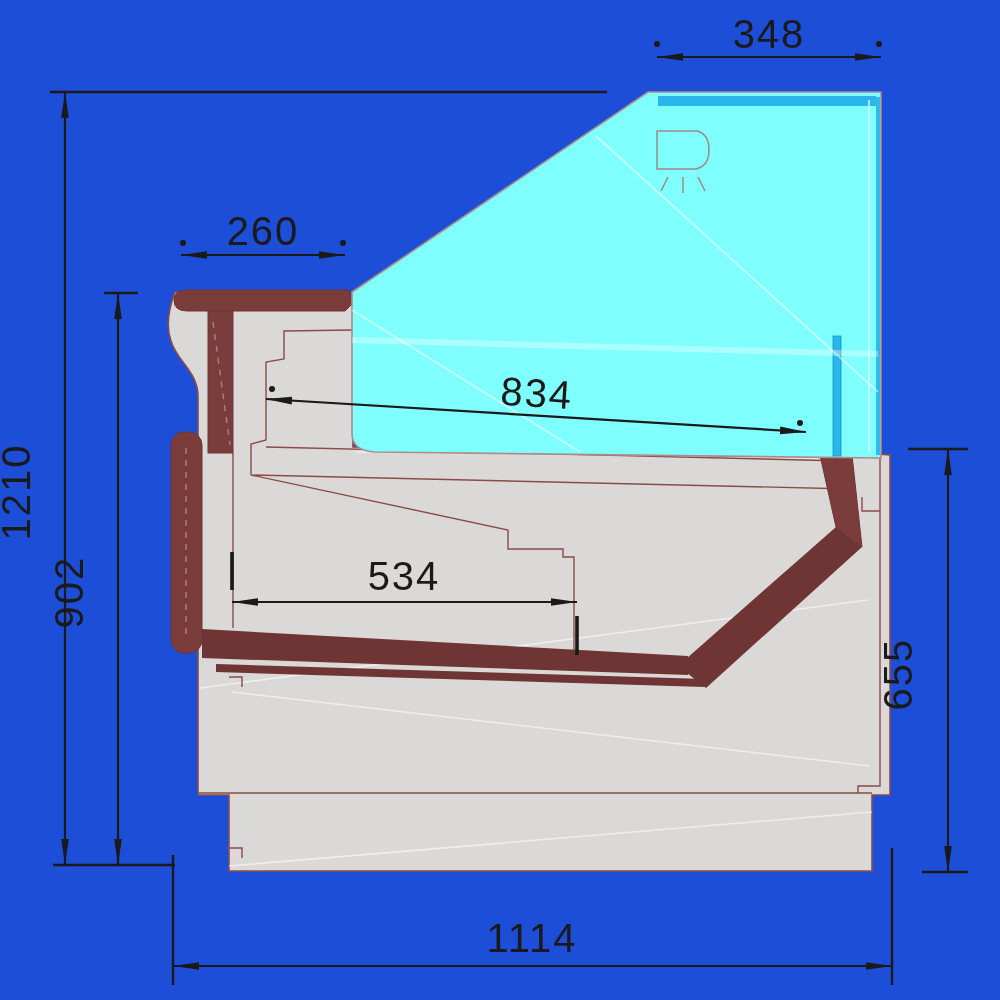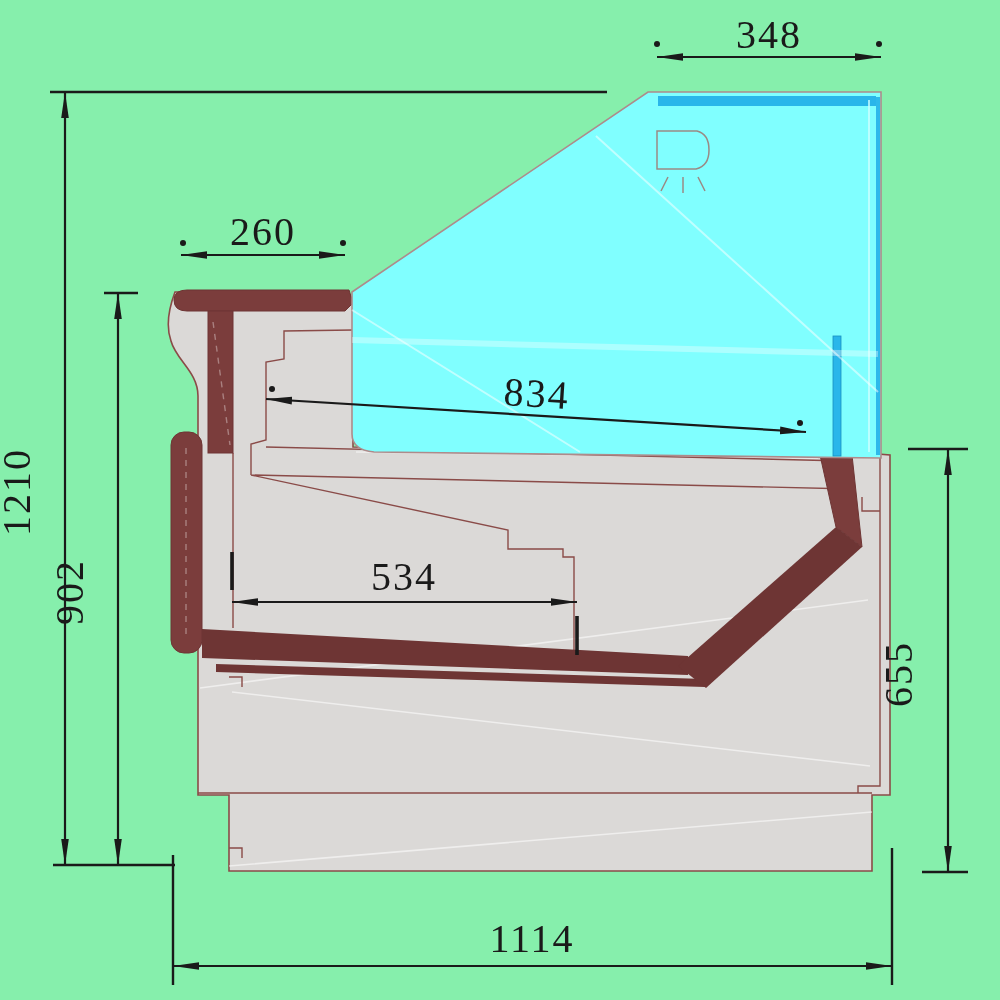--- a/index.html
+++ b/index.html
@@ -1,17 +1,17 @@
 <!DOCTYPE html>
 <html style="--glass: #80FFFF; --glass_accent: #29B6EA; --body: #DBD9D7; --trim: #7B3D3C; --trim_dark: #6E3534; --outline: #8A4B48; --dim: #1A1A1A;"><head>
 <meta charset="utf-8">
 <style>
   html,body{margin:0;padding:0;background:#ffffff;}
-  .stage{width:1000px;height:1000px;position:relative;background:#86efac;
-         font-family:Liberation Serif, serif;}
+  .stage{width:1000px;height:1000px;position:relative;background:#1d4ed8;
+         font-family:Liberation Sans, sans-serif;}
   svg{display:block}
 
   
   .body-fill{fill:var(--body,#DBD9D7);stroke:var(--outline,#8A4B48);stroke-width:1.6;}
   .interior{fill:none;stroke:var(--outline,#8A4B48);stroke-width:1.4;}
   .trim{fill:var(--trim,#7B3D3C);stroke:var(--trim_dark,#6E3534);stroke-width:1;}
   .trim-dark{fill:var(--trim_dark,#6E3534);stroke:none;}
   .seam{fill:none;stroke:rgba(255,255,255,.55);stroke-width:1.6;}
   .dashline{fill:none;stroke:rgba(255,255,255,.35);stroke-width:1.4;stroke-dasharray:6 6;}
   .glass-fill{fill:var(--glass,#80FFFF);stroke:#AD8B8B;stroke-width:1.6;}

